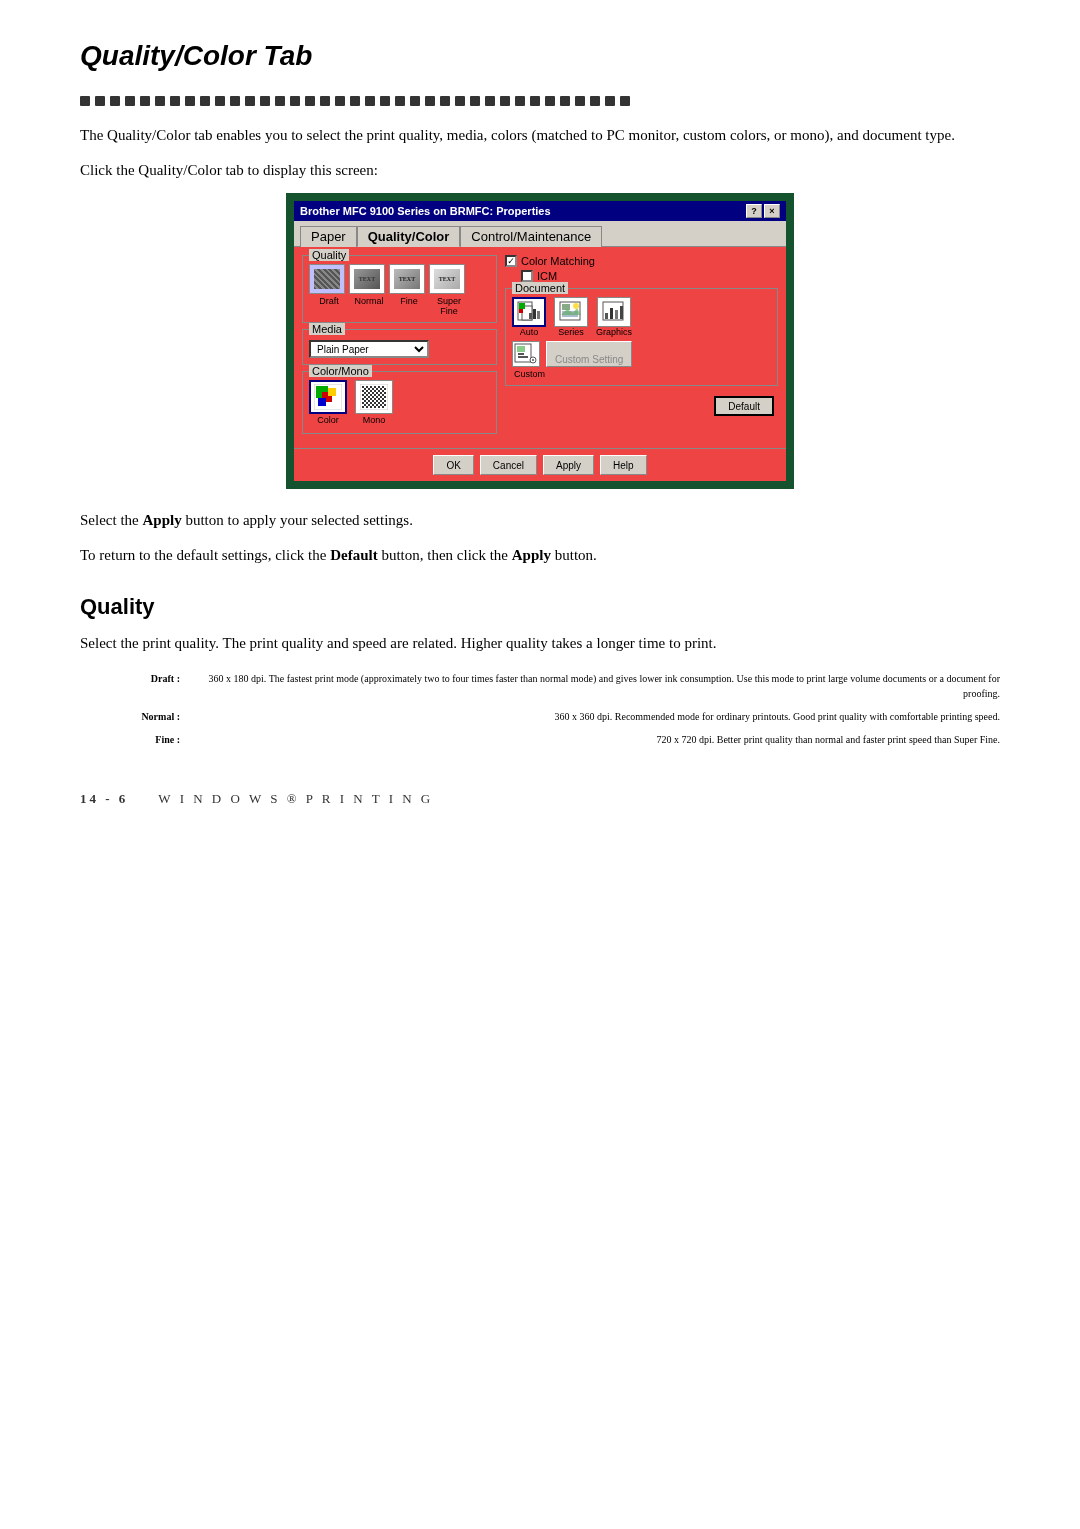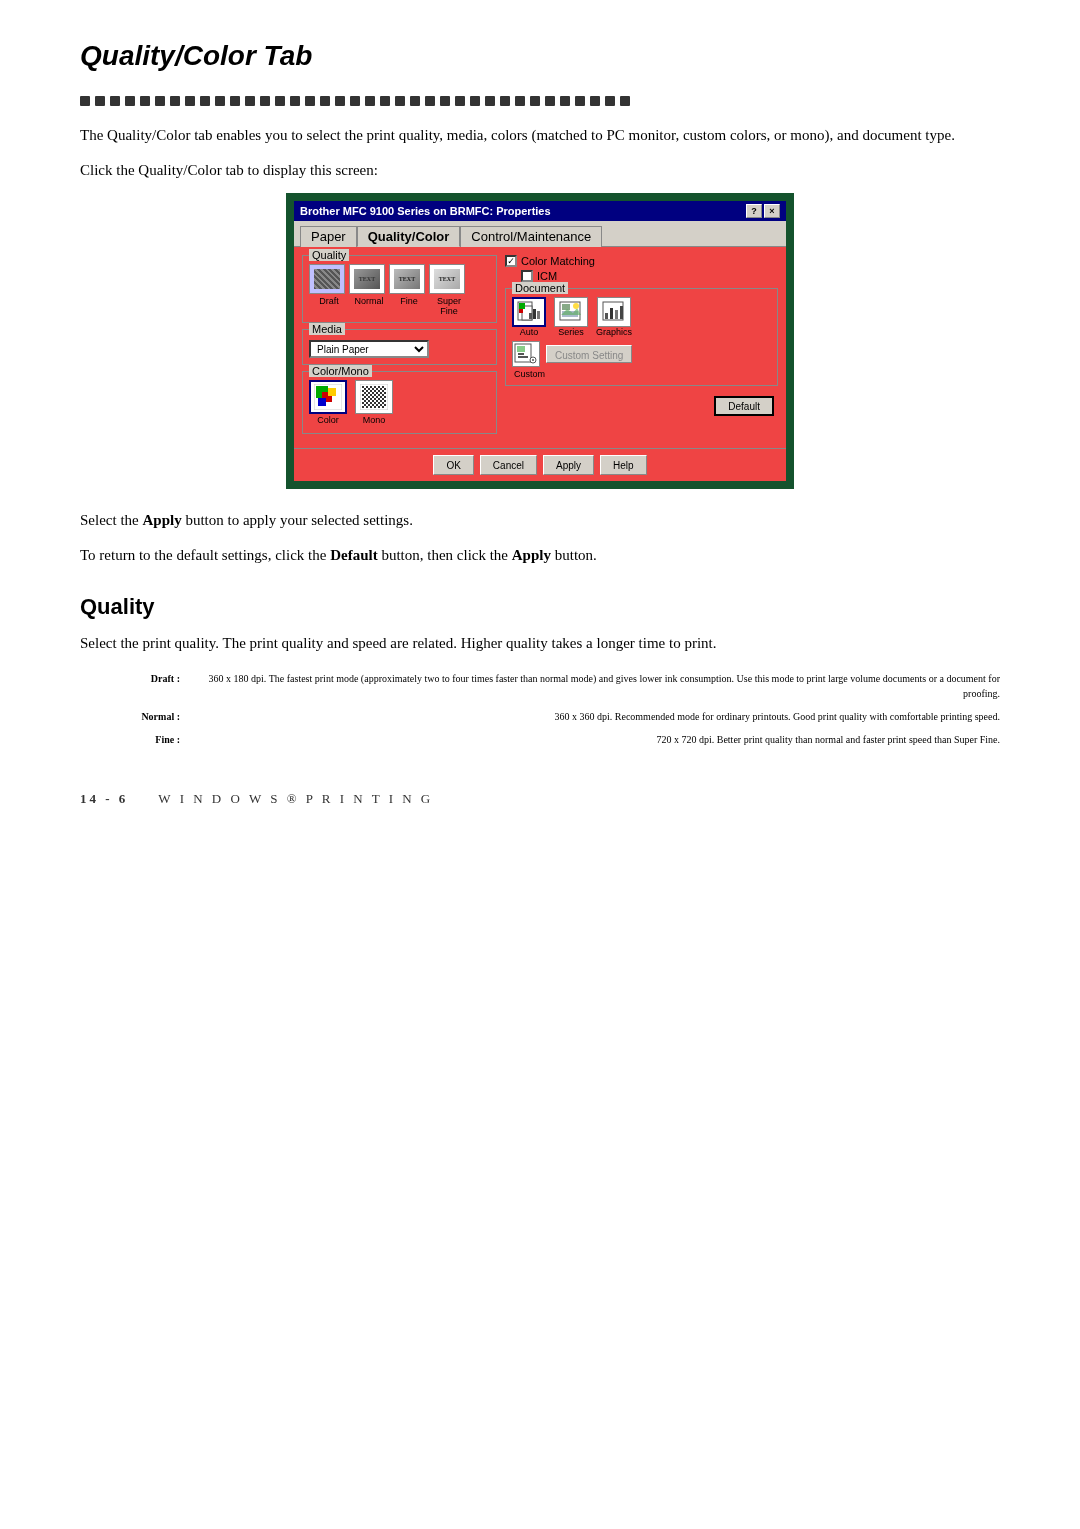--- a/index.html
+++ b/index.html
@@ -351,21 +351,21 @@
     
     .doc-custom-row {
       display: flex;
       align-items: center;
       gap: 6px;
       margin-top: 4px;
     }
 
     .custom-setting-btn {
       height: 18px;
-      padding: 4px 8px;
+      padding: 12px 8px;
       background: #d4d0c8;
       border: 1px solid #888;
       border-top-color: #fff;
       border-left-color: #fff;
       font-size: 10px;
       font-family: Arial, sans-serif;
       color: #888;
     }
 
     

